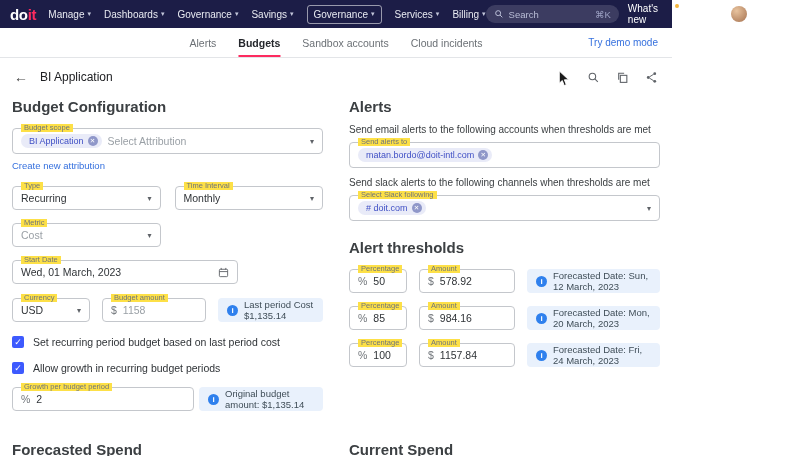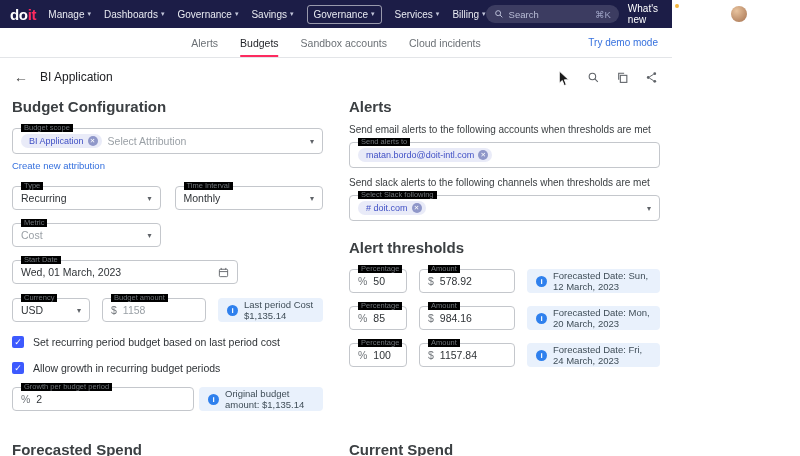--- a/index.html
+++ b/index.html
@@ -23,38 +23,38 @@
   .help{width:13px;height:13px;border:1.2px solid #fff;border-radius:50%;font-size:8px;display:flex;align-items:center;justify-content:center;cursor:pointer;flex:none;}
   .gear{display:flex;cursor:pointer;color:#fff;}
   .avatar{width:16px;height:16px;border-radius:50%;background:radial-gradient(circle at 35% 30%,#e8c39e,#a5714f);cursor:pointer;flex:none;}
   .org{font-size:10px;display:flex;align-items:center;gap:3px;cursor:pointer;white-space:nowrap;}
   .org .caret{font-size:7px;}
 
   
   .tabsbar{position:relative;height:30px;border-bottom:1px solid #e3e5e8;background:#fff;}
   .tabs{position:absolute;left:50%;transform:translateX(-50%);height:100%;display:flex;gap:22px;}
   .tab{position:relative;display:flex;align-items:center;font-size:10.5px;color:#6b7075;cursor:pointer;white-space:nowrap;}
-  .tab.active{color:#24262b;font-weight:400;}
+  .tab.active{color:#24262b;font-weight:700;}
   .tab.active::after{content:"";position:absolute;left:0;right:0;bottom:0;height:2px;background:var(--accent,#fd2b5f);}
   .trydemo{position:absolute;right:14px;top:0;height:100%;display:flex;align-items:center;font-size:10px;color:var(--link,#3570de);cursor:pointer;text-decoration:none;}
 
   
   .pagehead{display:flex;align-items:center;gap:12px;padding:12px 14px 2px;}
   .back{font-size:14px;color:#444;cursor:pointer;line-height:1;}
   .pagehead h1{font-size:12px;font-weight:500;margin:0;color:#202124;}
   .head-icons{margin-left:auto;display:flex;gap:16px;color:#5f6368;}
   .head-icons .hicon{cursor:pointer;display:flex;}
 
   
   .content{padding:2px 12px 0;}
   .cols{display:grid;grid-template-columns:1fr 1fr;column-gap:26px;}
   .sect{font-size:15px;font-weight:700;color:#3c4043;margin:10px 0 0;}
 
   .fld{position:relative;border:1px solid #c4c7cc;border-radius:4px;height:24px;display:flex;align-items:center;gap:6px;padding:0 8px;font-size:10.5px;color:#2f3337;background:#fff;cursor:pointer;}
-  .fld .lbl{position:absolute;top:-5px;left:8px;font-size:7.5px;color:#70757a;background:#000000;padding:0 3px;line-height:1;}
+  .fld .lbl{position:absolute;top:-5px;left:8px;font-size:7.5px;color:#70757a;background:#fde047;padding:0 3px;line-height:1;}
   .fld .caret{margin-left:auto;font-size:8px;color:#5f6368;}
   .fld .ph{color:#9aa0a6;}
   .fld.disabled{color:#9aa0a6;}
   .fld .pre{color:#70757a;}
   .fld.tall{height:26px;}
   .fld .endicon{margin-left:auto;display:flex;color:#5f6368;}
 
   .chip{display:inline-flex;align-items:center;gap:4px;background:var(--chip-bg,#e9ebf8);color:var(--chip-text,#4050c5);border-radius:9px;padding:2px 4px 2px 8px;font-size:9px;line-height:1.2;white-space:nowrap;}
   .chip .x{width:10px;height:10px;border-radius:50%;background:#8f97c9;color:#fff;font-size:6.5px;display:flex;align-items:center;justify-content:center;cursor:pointer;flex:none;}
 

